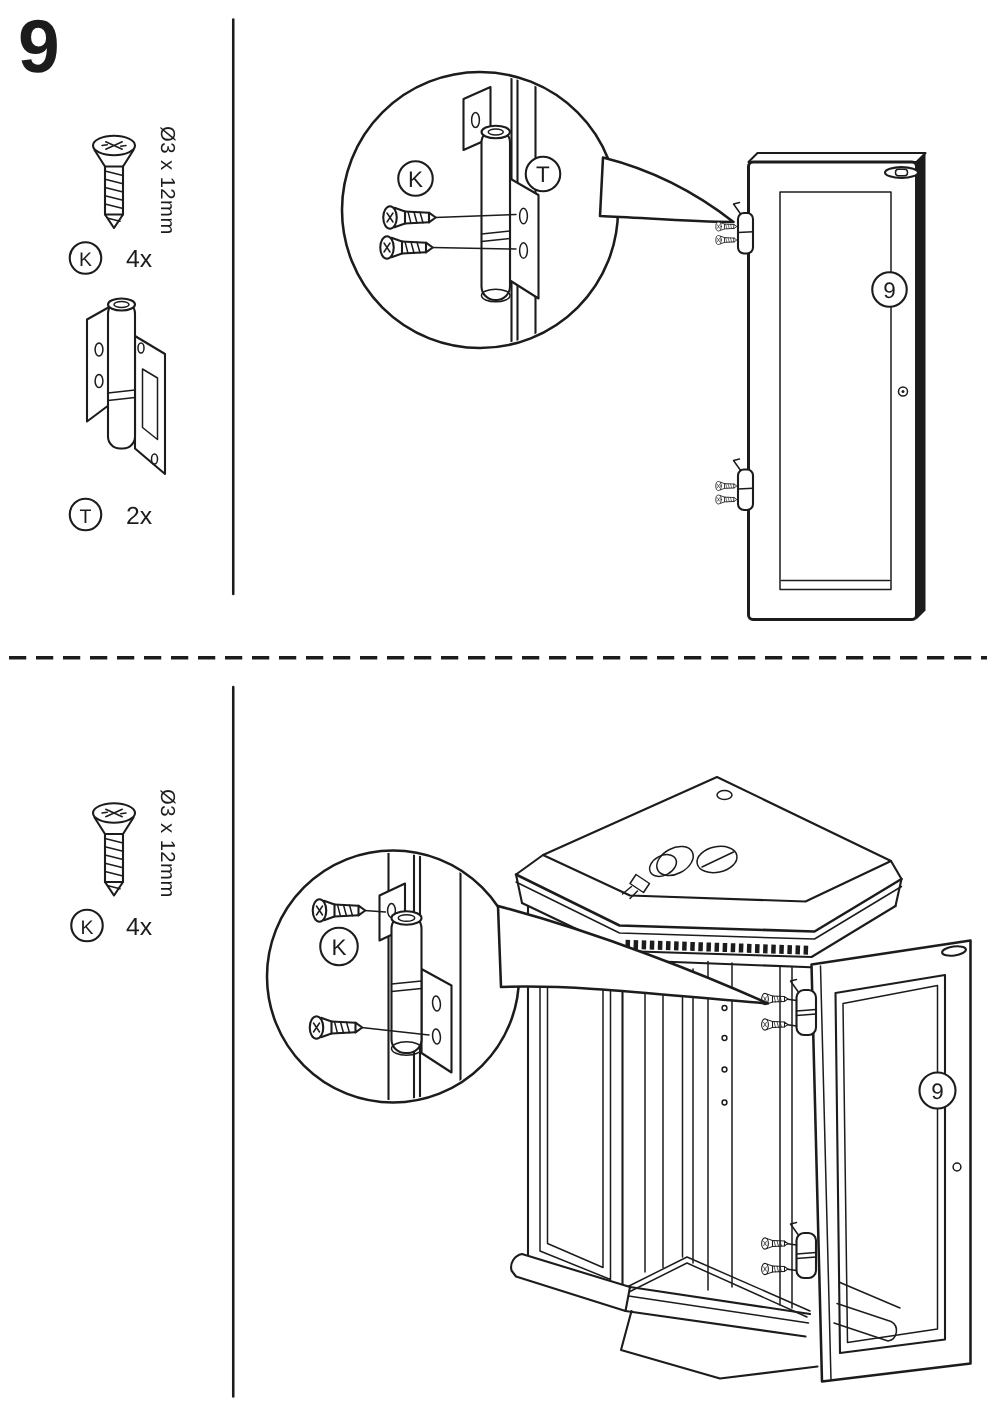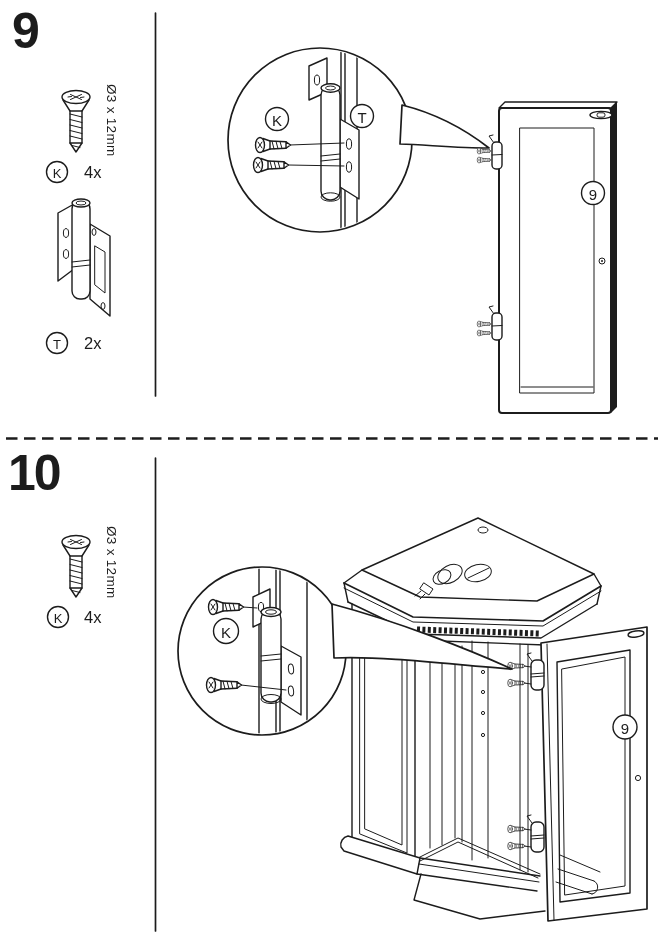--- a/index.html
+++ b/index.html
@@ -25,21 +25,20 @@
   .qty{font-size:16.5px;}
   .szl{font-size:13.5px;letter-spacing:0.3px;}
   .dot{fill:none;stroke:var(--ink,#1c1c1c);stroke-width:1;}
 </style>
 </head>
 <body style="background: rgb(255, 255, 255);">
 
 <div id="page">
 
   <div id="num9" class="stepnum">9</div>
-  <div id="num10" class="stepnum">10</div>
 
   <svg width="658" height="936" viewBox="0 0 658 936" xmlns="http://www.w3.org/2000/svg" xmlns:xlink="http://www.w3.org/1999/xlink">
 
     <defs>
 
       <g id="screw-v">
         <path class="lnw" d="M-13,3 L-6,14 L6,14 L13,3 Z"></path>
         <ellipse class="lnw" cx="0" cy="0" rx="14" ry="6.5"></ellipse>
         <path class="ln thin" d="M-5.5,-2.5 L5.5,2.5 M-5.5,2.5 L5.5,-2.5 M-8,0 L-4.5,-0.5 M4.5,0.5 L8,0"></path>
         <path class="ln" d="M-6,14 L-6,46 M6,14 L6,46"></path>

